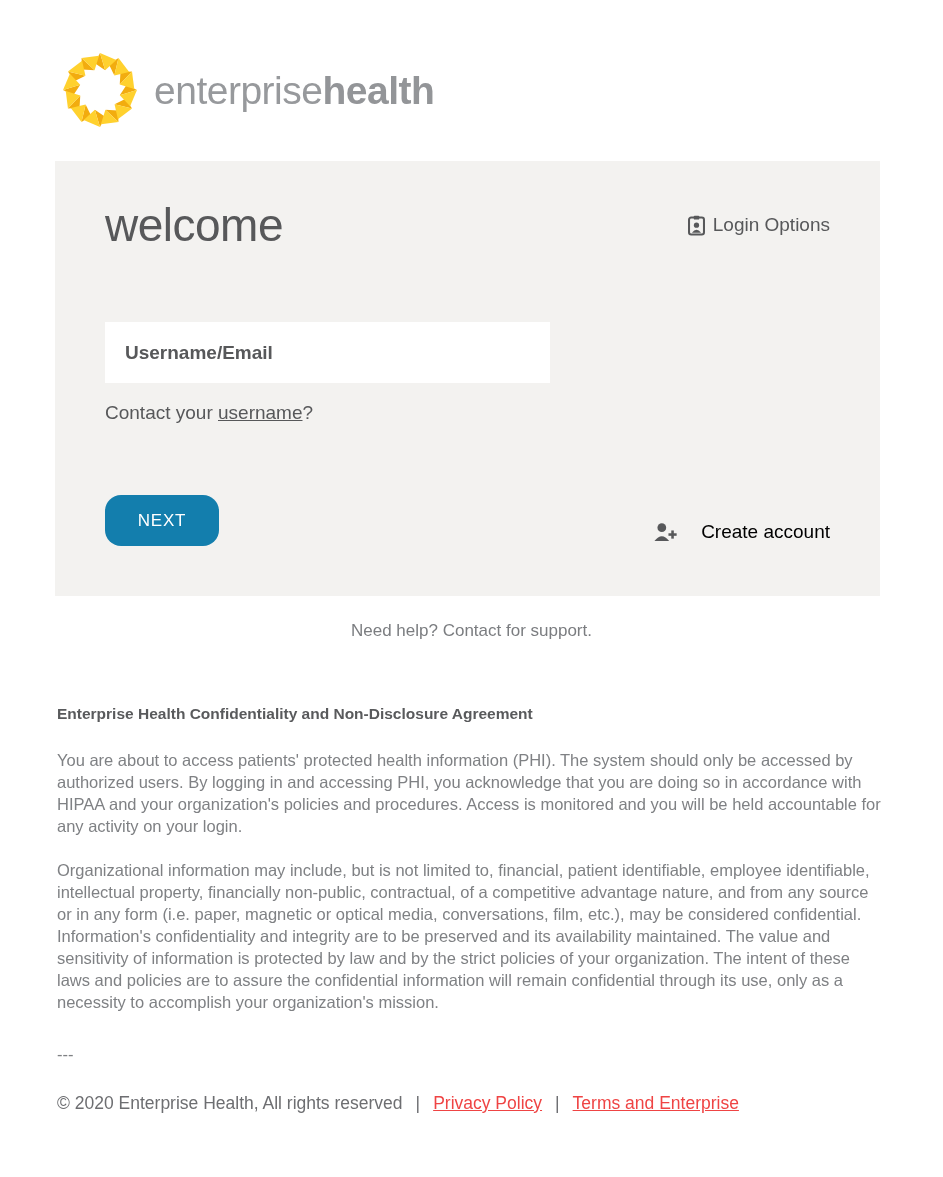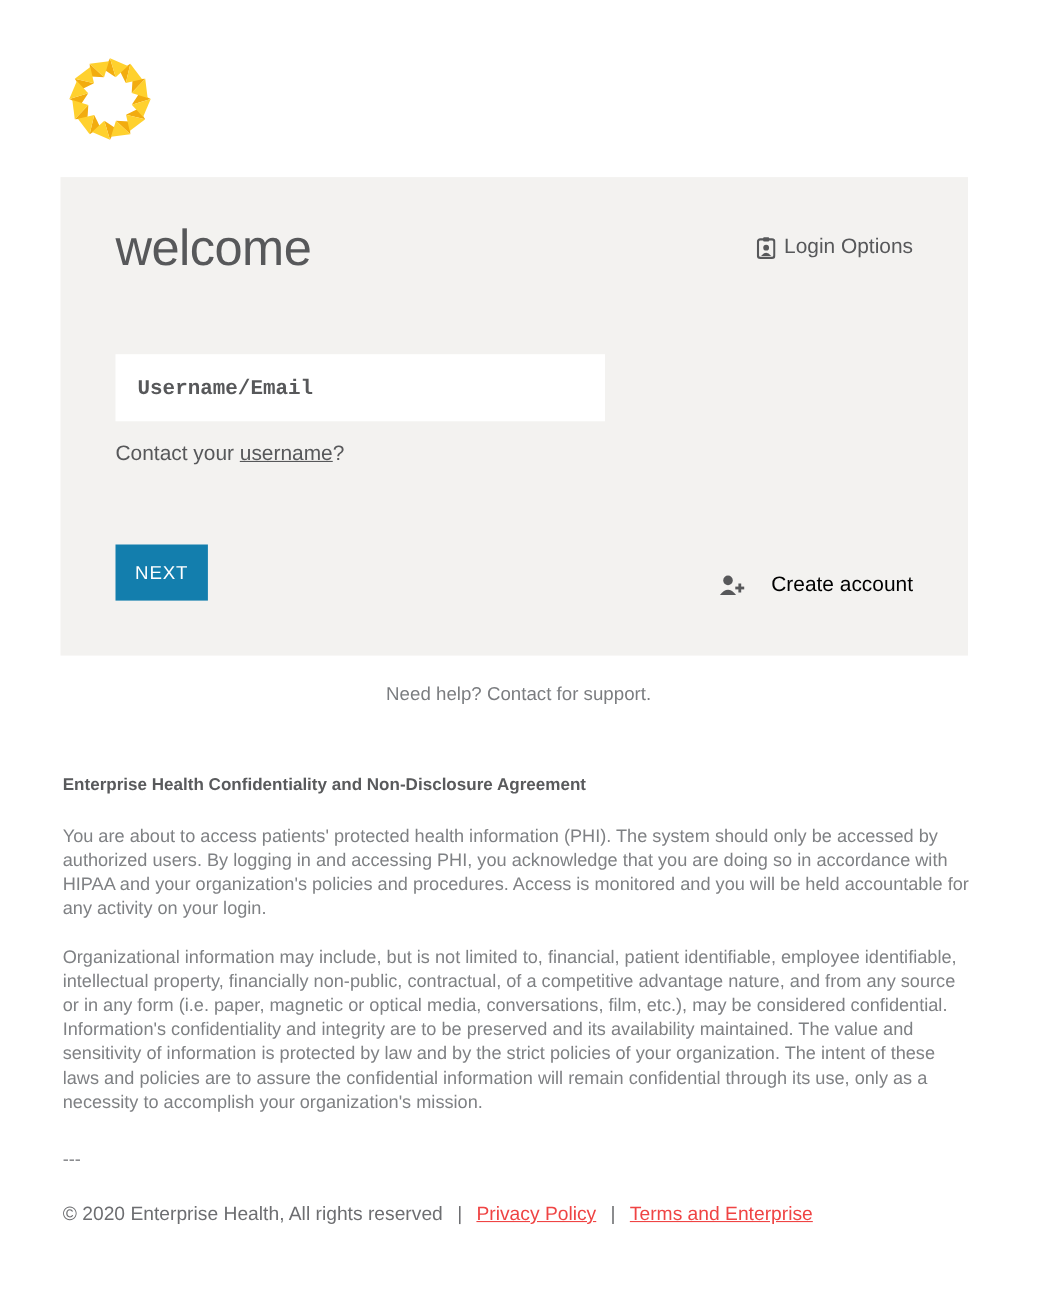--- a/index.html
+++ b/index.html
@@ -65,21 +65,21 @@
     color: #57585a;
   }
   .username-input {
     display: block;
     margin-top: 70px;
     width: 445px;
     height: 61px;
     border: none;
     background: #ffffff;
     padding: 0 20px;
-    font-family: Liberation Mono, monospace;
+    font-family: Liberation Sans, sans-serif;
     font-size: 19px;
     font-weight: 700;
     color: #a21caf;
     outline: none;
   }
   .username-input::placeholder {
     color: #57585a;
     font-weight: 700;
     opacity: 1;
   }
@@ -90,24 +90,24 @@
     color: #57585a;
   }
   .forgot a { color: #57585a; text-decoration: underline; }
   .actions {
     display: flex;
     justify-content: space-between;
     align-items: flex-end;
     margin-top: 71px;
   }
   .next-btn {
-    width: 84px;
+    width: 114px;
     height: 51px;
     border: none;
-    border-radius: 0;
+    border-radius: 16px;
     background: #137ead;
     color: #ffffff;
     font-family: "Liberation Sans", sans-serif;
     font-size: 17px;
     letter-spacing: 0.8px;
     cursor: pointer;
   }
   .create-account {
     display: flex;
     align-items: center;
@@ -231,20 +231,21 @@
         <g transform="rotate(300 50 50)">
             <polygon points="50,7 69,15 56,27"></polygon>
           </g>
         <g transform="rotate(330 50 50)">
             <polygon points="50,7 69,15 56,27"></polygon>
           </g>
       </g>
       <circle cx="50" cy="50" r="23.5" fill="#ffffff"></circle>
     </svg>
   </span>
+  <span class="logo-text"><span>enterprise</span><span class="bold">health</span></span>
 </header>
 
 <section class="card">
   <div class="card-top">
     <h1 class="welcome">welcome</h1>
     <a class="login-options">
       <span>
         <svg viewBox="0 0 20 24" xmlns="http://www.w3.org/2000/svg" aria-hidden="true">
           <rect x="1.2" y="2.6" width="17.6" height="20" rx="2.6" fill="none" stroke="#57585a" stroke-width="2.4"></rect>
           <rect x="6.8" y="0.4" width="6.4" height="4.6" rx="1" fill="#57585a"></rect>

